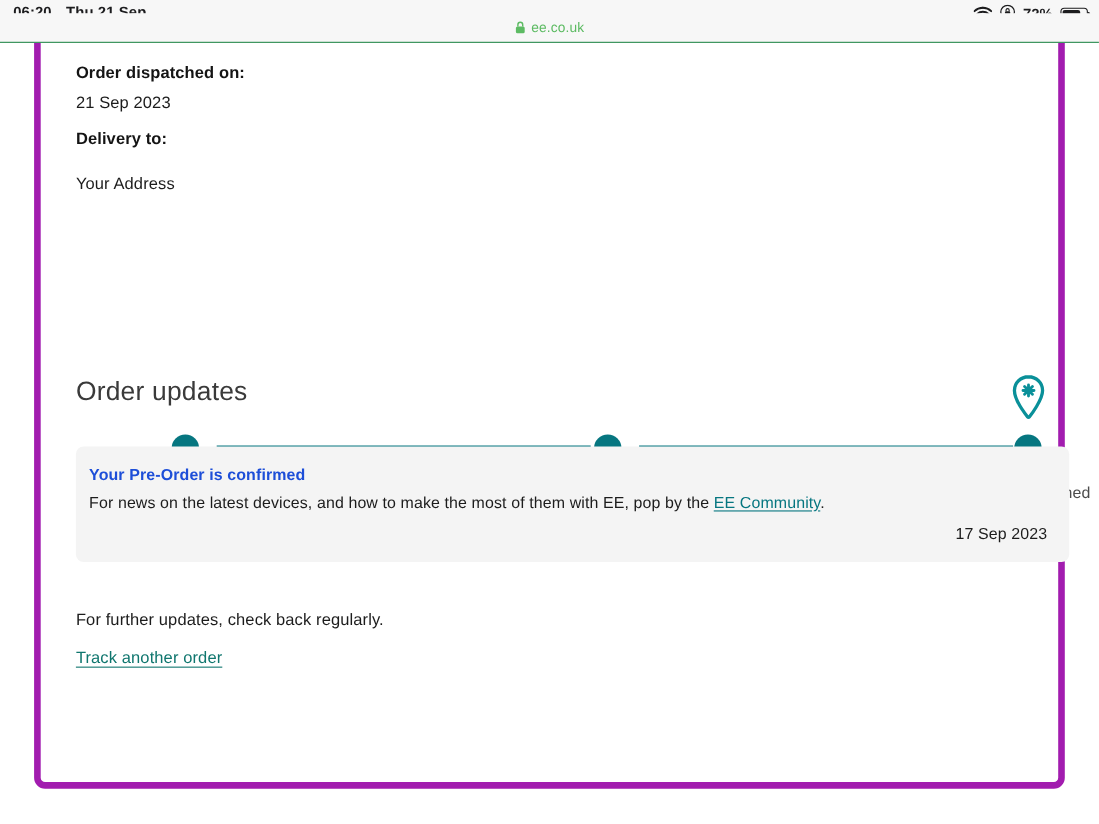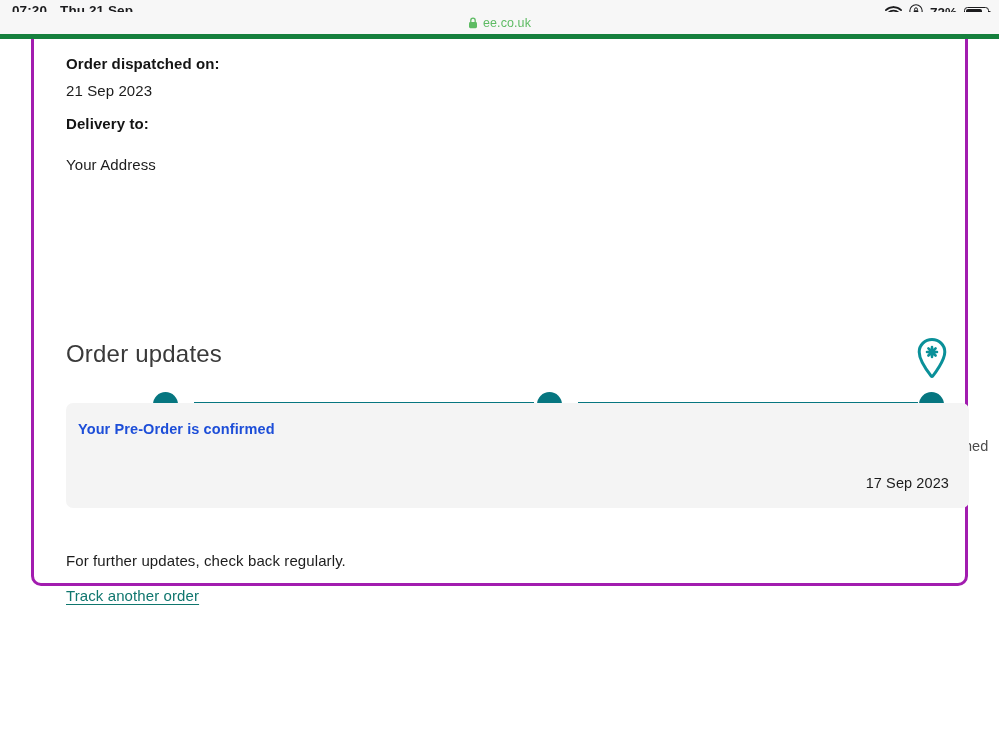--- a/index.html
+++ b/index.html
@@ -72,21 +72,21 @@
   .urlbar {
     position: absolute;
     top: 12px; left: 0;
     width: 999px;
     height: 27px;
     background: #f7f7f7;
     display: flex;
     align-items: center;
     justify-content: center;
     gap: 5px;
-    border-bottom: 5px solid #15803d;
+    border-bottom: 1px solid #15803d;
   }
   .url-text {
     font-size: 12.5px;
     color: #5dbb63;
     letter-spacing: 0.1px;
   }
   .lock-icon { display: flex; align-items: center; }
 
   
   .viewport {
@@ -97,22 +97,22 @@
     background: #ffffff;
     overflow: hidden;
   }
 
   
   .track-card {
     position: absolute;
     left: 31px;
     top: -40px;
     width: 937px;
-    height: 587px;
-    border: 3px solid #a21caf;
+    height: 718px;
+    border: 6px solid #a21caf;
     border-radius: 10px;
     background: #ffffff;
     padding: 0 16px;
   }
   .card-inner { position: relative; padding: 0 0 0 16px; }
 
   .lbl-strong {
     font-size: 15px;
     font-weight: bold;
     color: #141414;
@@ -255,21 +255,21 @@
     font-weight: normal;
     color: #3a3a3a;
     letter-spacing: 0.2px;
   }
 </style>
 </head>
 <body>
 
 <div class="statusbar">
   <div class="sb-left">
-    <span>07:20</span>
+    <span>06:20</span>
     <span>Thu 21 Sep</span>
   </div>
   <div class="sb-right">
     <span class="wifi">
       <svg width="17" height="13" viewBox="0 0 17 13">
         <path d="M8.5 2.1c2.9 0 5.6 1.1 7.6 3" stroke="#1c1c1e" stroke-width="1.8" fill="none" stroke-linecap="round"></path>
         <path d="M0.9 5.1c2-1.9 4.7-3 7.6-3" stroke="#1c1c1e" stroke-width="1.8" fill="none" stroke-linecap="round"></path>
         <path d="M3.4 7.6c1.4-1.3 3.2-2 5.1-2s3.7.7 5.1 2" stroke="#1c1c1e" stroke-width="1.8" fill="none" stroke-linecap="round"></path>
         <circle cx="8.5" cy="11" r="1.7" fill="#1c1c1e"></circle>
       </svg>
@@ -331,20 +331,23 @@
           <div>Dispatch expected</div>
           <div>in 24 hours</div>
         </div>
         <div class="step-label step-3">Order dispatched</div>
       </div>
 
       <div class="section-heading">Order updates</div>
 
       <div class="update-card">
         <div class="update-title">Your Pre-Order is confirmed</div>
+        <div class="update-body">
+          <span>For news on the latest devices, and how to make the most of them with EE, pop by the </span><a class="ee-link" href="#">EE Community</a><span>.</span>
+        </div>
         <div class="update-date">17 Sep 2023</div>
       </div>
 
       <div class="further-text">For further updates, check back regularly.</div>
 
       <a class="track-another" href="#">Track another order</a>
 
     </div>
   </div>
 

